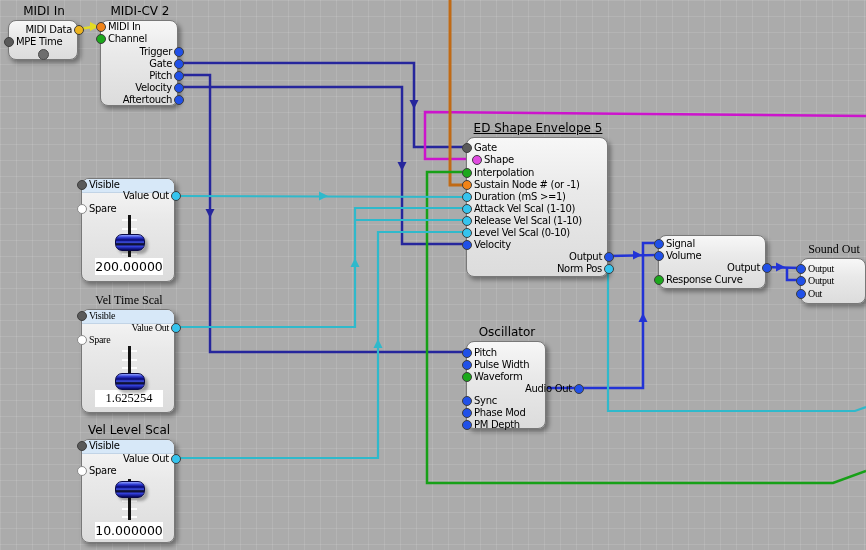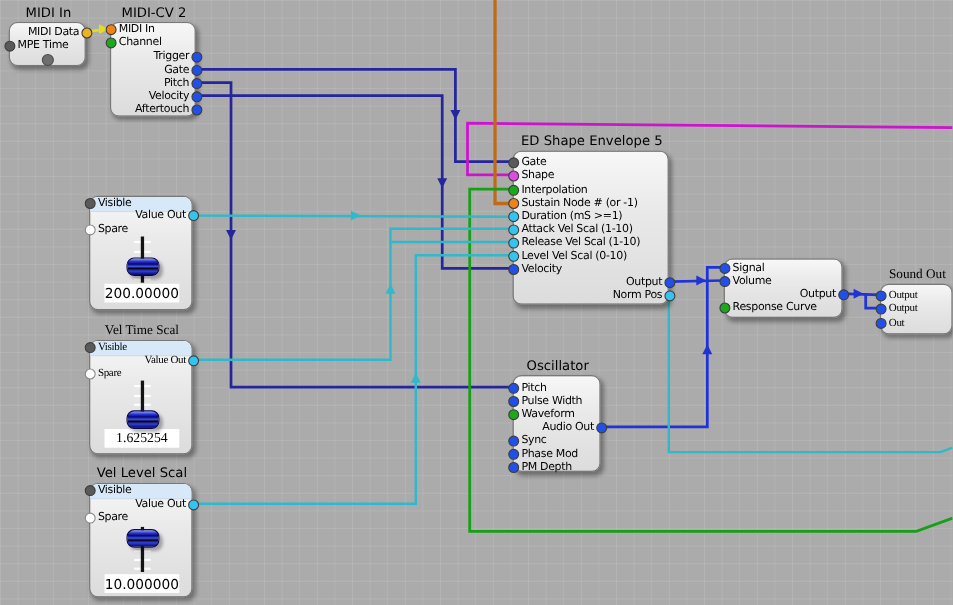--- a/index.html
+++ b/index.html
@@ -198,26 +198,26 @@
     <div class="slider-track" style="left: 45.5px; top: 39px; height: 41px;"></div>
     <div class="slider-tick" style="left: 39.5px; top: 43px;"></div>
     <div class="slider-tick" style="left: 39.5px; top: 51.25px;"></div>
     <div class="slider-tick" style="left: 39.5px; top: 59.5px;"></div>
     <div class="slider-tick" style="left: 39.5px; top: 67.75px;"></div>
     <div class="slider-tick" style="left: 39.5px; top: 76px;"></div>
     <div class="slider-knob" style="left: 33px; top: 40.5px;"></div>
     <div class="value-box" style="left: 13px; top: 82px; width: 68px; height: 17px; line-height: 17px;">10.000000</div>
   </div>
 <div class="module" style="left: 466px; top: 137px; width: 142px; height: 140px;">
-    <div class="module-title" style="left: -30px; width: 202px; top: -17px;">ED Shape Envelope 5</div>
+    <div class="module-title" style="left: -30px; width: 202px; top: -17px; text-decoration: underline;">ED Shape Envelope 5</div>
     <div class="pin-row left" style="top: 4px; left: 0px; width: 142px;">
       <span class="pin-dot" style="background: rgb(90, 90, 90);"></span>
       <span class="pin-label">Gate</span>
     </div>
-    <div class="pin-row left" style="top: 16px; left: 0px; width: 142px;">
+    <div class="pin-row left" style="top: 16px; left: 10px; width: 142px;">
       <span class="pin-dot" style="background: rgb(224, 74, 224);"></span>
       <span class="pin-label">Shape</span>
     </div>
     <div class="pin-row left" style="top: 29px; left: 0px; width: 142px;">
       <span class="pin-dot" style="background: rgb(28, 168, 28);"></span>
       <span class="pin-label">Interpolation</span>
     </div>
     <div class="pin-row left" style="top: 41px; left: 0px; width: 142px;">
       <span class="pin-dot" style="background: rgb(240, 131, 24);"></span>
       <span class="pin-label">Sustain Node # (or -1)</span>
@@ -258,21 +258,21 @@
       <span class="pin-label">Pitch</span>
     </div>
     <div class="pin-row left" style="top: 17px; left: 0px; width: 80px;">
       <span class="pin-dot" style="background: rgb(32, 80, 232);"></span>
       <span class="pin-label">Pulse Width</span>
     </div>
     <div class="pin-row left" style="top: 29px; left: 0px; width: 80px;">
       <span class="pin-dot" style="background: rgb(28, 168, 28);"></span>
       <span class="pin-label">Waveform</span>
     </div>
-    <div class="pin-row right" style="top: 41px; left: 0px; width: 80px;">
+    <div class="pin-row right" style="top: 41px; left: 0px; width: 80px; padding-left: 32px;">
       <span class="pin-dot" style="background: rgb(32, 80, 232);"></span>
       <span class="pin-label">Audio Out</span>
     </div>
     <div class="pin-row left" style="top: 53px; left: 0px; width: 80px;">
       <span class="pin-dot" style="background: rgb(32, 80, 232);"></span>
       <span class="pin-label">Sync</span>
     </div>
     <div class="pin-row left" style="top: 65px; left: 0px; width: 80px;">
       <span class="pin-dot" style="background: rgb(32, 80, 232);"></span>
       <span class="pin-label">Phase Mod</span>

